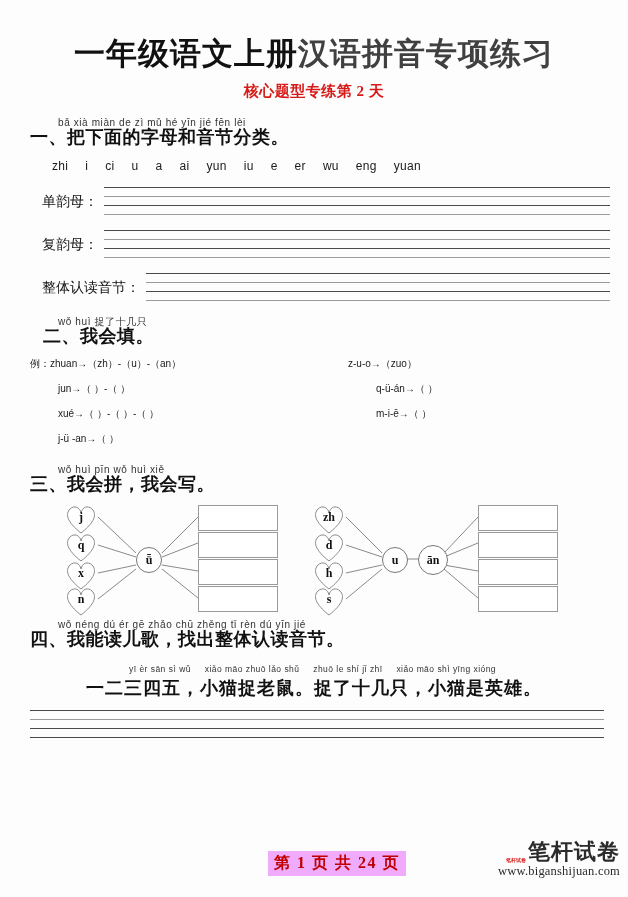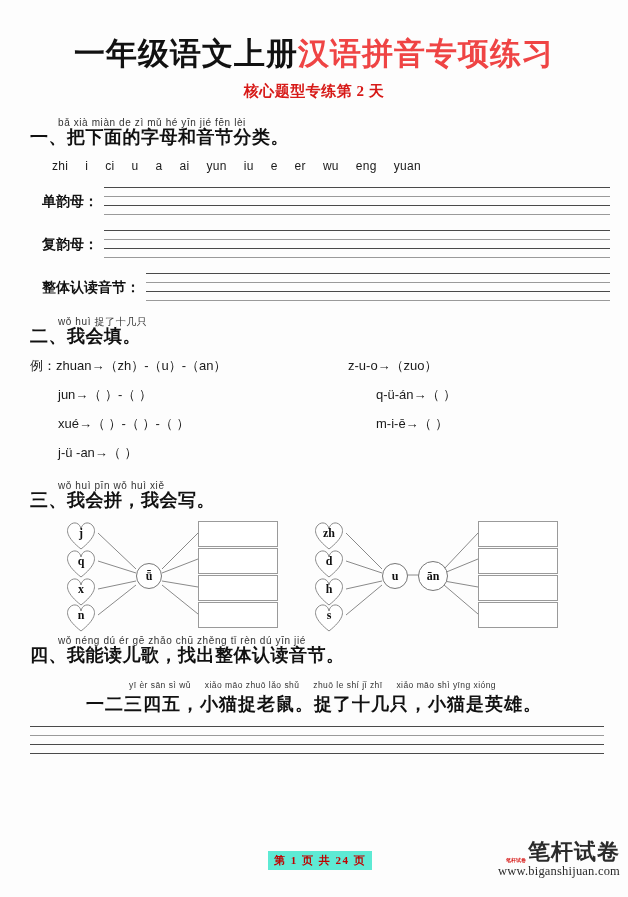--- a/index.html
+++ b/index.html
@@ -25,21 +25,21 @@
   .title-block { text-align: center; padding-top: 36px; }
   .title-line {
     font-family: "Liberation Serif", serif;
     font-weight: bold;
     font-size: 31px;
     letter-spacing: 1px;
     line-height: 1.15;
     white-space: nowrap;
   }
   .title-black { color: #111; }
-  .title-red { color: #ef4444; }
+  .title-red { color: #404040; }
   .subtitle {
     margin-top: 10px;
     color: #d71a18;
     font-family: "Liberation Serif", serif;
     font-weight: bold;
     font-size: 15px;
     letter-spacing: .5px;
   }
 
   
@@ -82,21 +82,21 @@
   .syllable-row span { margin-right: 17px; }
 
   .cat-rows { margin: 14px 0 0 42px; }
   .cat-row {
     display: flex;
     align-items: center;
     margin-bottom: 13px;
   }
   .cat-label {
     font-family: "Liberation Serif", serif;
-    font-weight: bold;
+    font-weight: normal;
     font-size: 14px;
     color: #111;
     white-space: nowrap;
     flex: 0 0 auto;
     padding-right: 6px;
   }
   .four-lines {
     position: relative;
     height: 30px;
     flex: 1 1 auto;
@@ -109,21 +109,21 @@
     background: #9a9a9a;
     display: block;
   }
   .four-lines i.dark { background: #4a4a4a; height: 1px; }
   .four-lines i:nth-child(1) { top: 0px; }
   .four-lines i:nth-child(2) { top: 9px; }
   .four-lines i:nth-child(3) { top: 18px; }
   .four-lines i:nth-child(4) { top: 27px; }
 
   
-  .ex2-rows { margin: 10px 0 0 30px; font-size: 13px; color: #1a1a1a; }
+  .ex2-rows { margin: 10px 0 0 30px; font-size: 10px; color: #1a1a1a; }
   .ex2-row {
     display: flex;
     align-items: baseline;
     margin-bottom: 11px;
     white-space: nowrap;
   }
   .ex2-left  { width: 318px; flex: 0 0 auto; }
   .ex2-right { flex: 0 0 auto; }
   .ex2-indent { padding-left: 28px; }
 
@@ -195,24 +195,24 @@
   
   .footer {
     position: absolute;
     left: 0; right: 0; bottom: 10px;
     height: 46px;
   }
   .page-num {
     position: absolute;
     left: 268px;
     top: 10px;
-    background: #5eead4;
+    background: #f0abfc;
     color: #c00000;
     font-family: "Liberation Serif", serif;
-    font-size: 11px;
+    font-size: 16px;
     font-weight: bold;
     padding: 2px 6px;
     letter-spacing: 1.5px;
     white-space: nowrap;
   }
   .brand {
     position: absolute;
     right: 8px;
     top: 0px;
     text-align: right;
@@ -293,21 +293,21 @@
             <i class="dark"></i>
             <i></i>
           </div>
       </div>
     </div>
   </div>
 
   <div class="section" style="margin-top:12px;">
     <div class="sec-head">
       <div class="ruby-line">wǒ huì 捉了十几只</div>
-      <div class="sec-title" style="margin-left:0;padding-left:2px;">二、我会填。</div>
+      <div class="sec-title" style="margin-left:13px;padding-left:2px;">二、我会填。</div>
     </div>
 
     <div class="ex2-rows">
       <div class="ex2-row">
         <div class="ex2-left">例：zhuan→（zh）-（u）-（an）</div>
         <div class="ex2-right">z-u-o→（zuo）</div>
       </div>
       <div class="ex2-row ex2-indent">
         <div class="ex2-left">jun→（      ）-（      ）</div>
         <div class="ex2-right">q-ü-án→（        ）</div>

